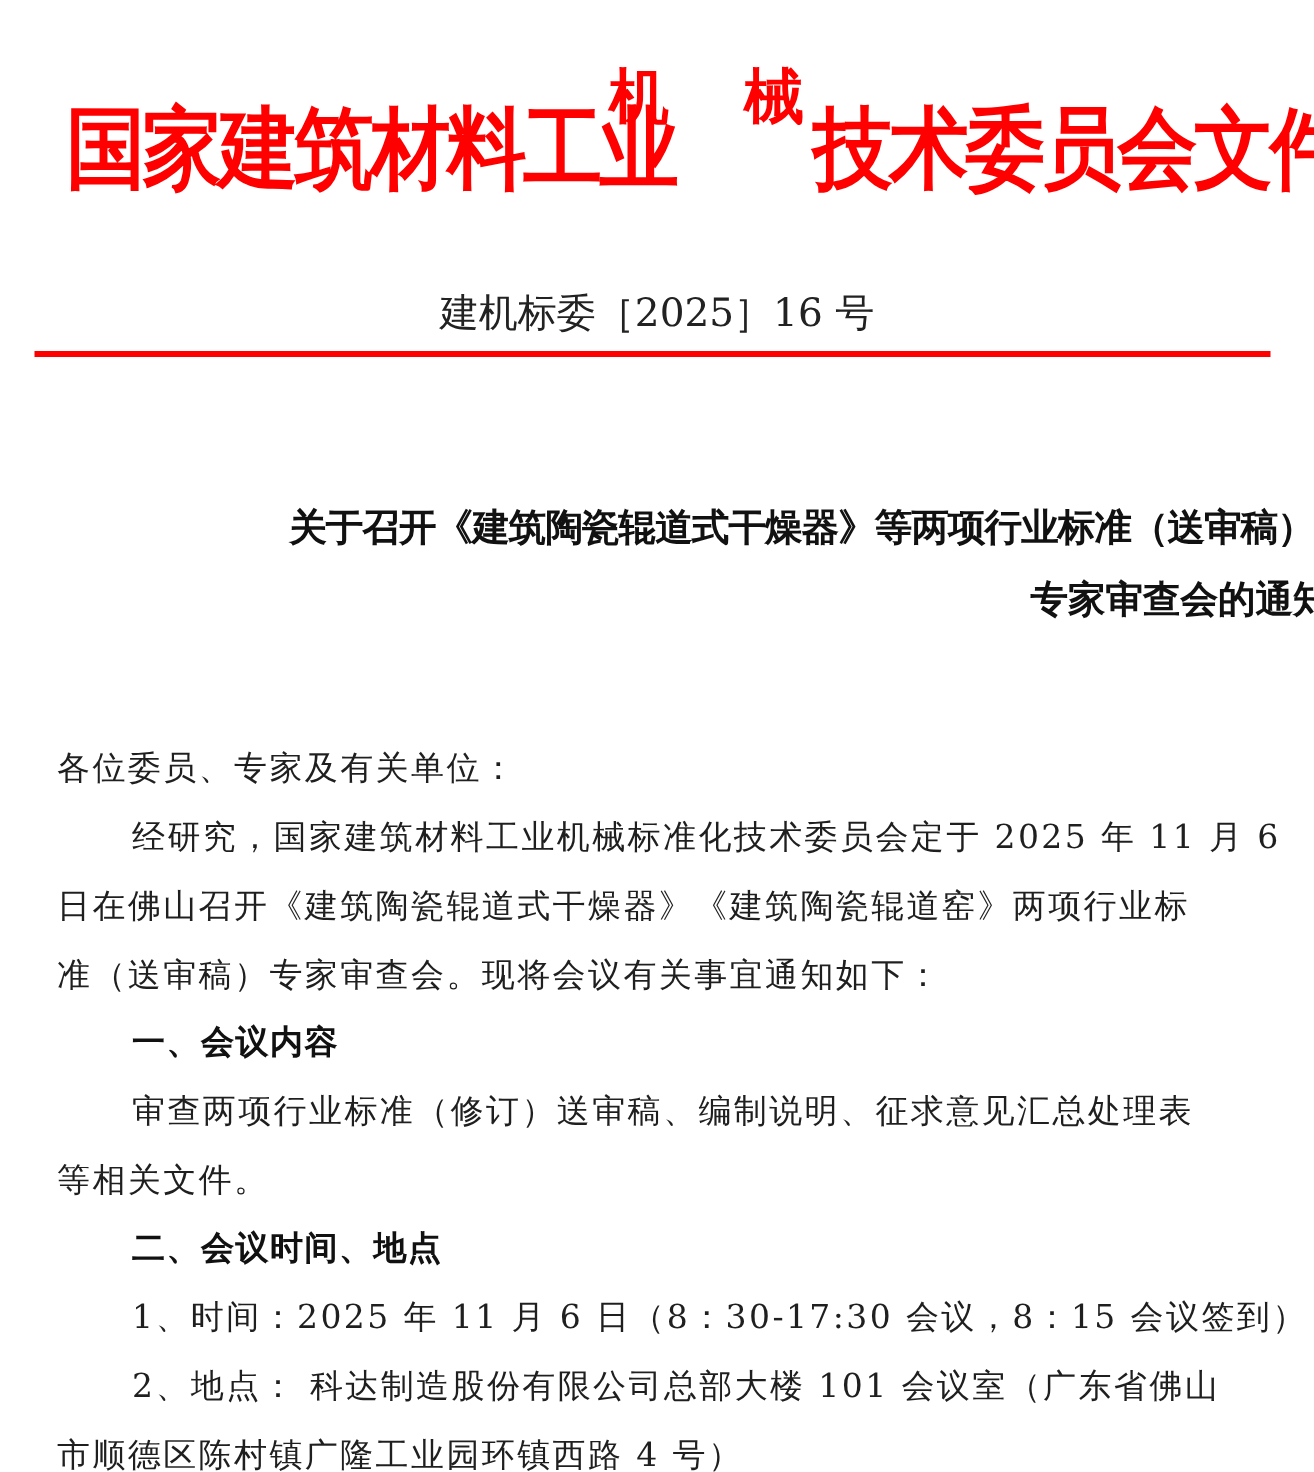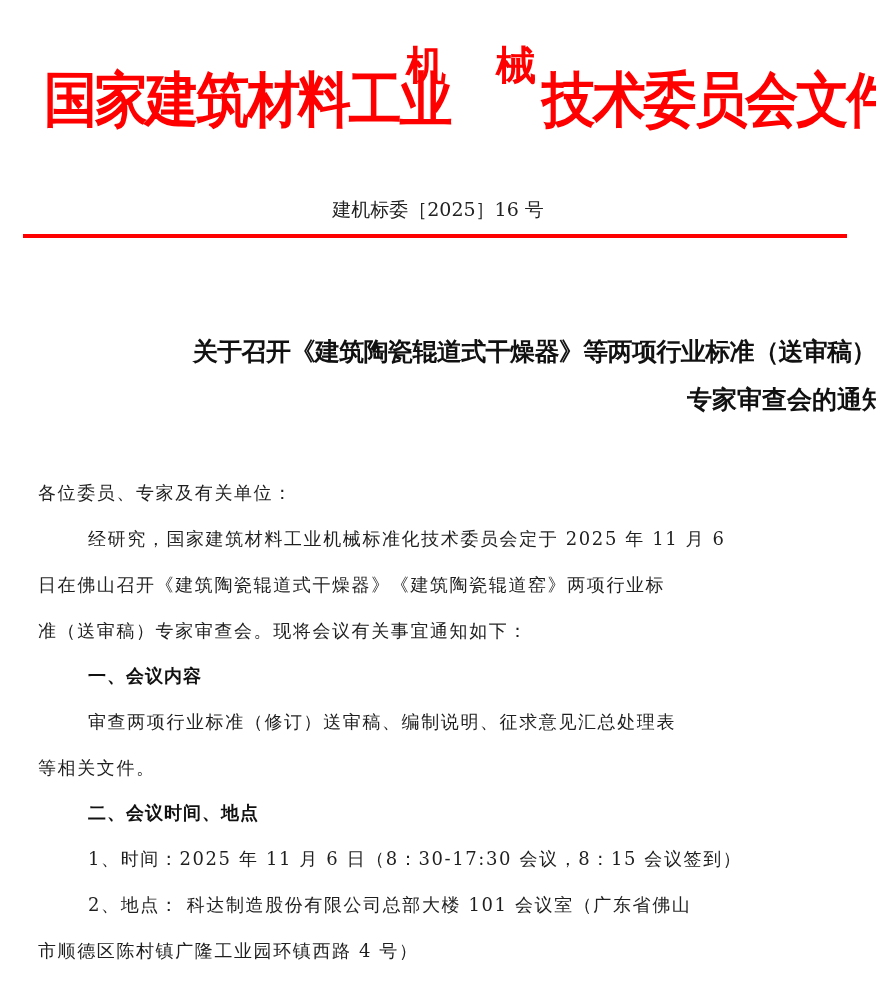--- a/index.html
+++ b/index.html
@@ -81,21 +81,21 @@
     transform-origin: left top;
   }
 
   
   .doc-number {
     position: absolute;
     left: 0;
     width: 876px;
     top: 194px;
     text-align: center;
-    font-size: 19px;
+    font-size: 26px;
     line-height: 30px;
     color: #222;
     white-space: nowrap;
   }
 
   .red-rule {
     position: absolute;
     left: 23px;
     top: 234px;
     width: 824px;
@@ -116,25 +116,26 @@
     white-space: nowrap;
   }
   .title.l1 { top: 334px; line-height: 36px; letter-spacing: -0.6px; }
   .title.l2 { top: 382px; line-height: 36px; letter-spacing: 0px; padding-left: 11px; }
 
   
   .body-line {
     position: absolute;
     left: 38px;
     width: 800px;
-    font-size: 18px;
+    font-size: 22px;
     line-height: 30px;
     color: #1f1f1f;
     white-space: nowrap;
     letter-spacing: 1.6px;
+    margin-top: 20px;
   }
   .indent { left: 88px; }
   .heading {
     font-family: "DejaVu Sans", sans-serif;
     font-weight: bold;
     letter-spacing: 1px;
     color: #111;
   }
 </style>
 </head>

